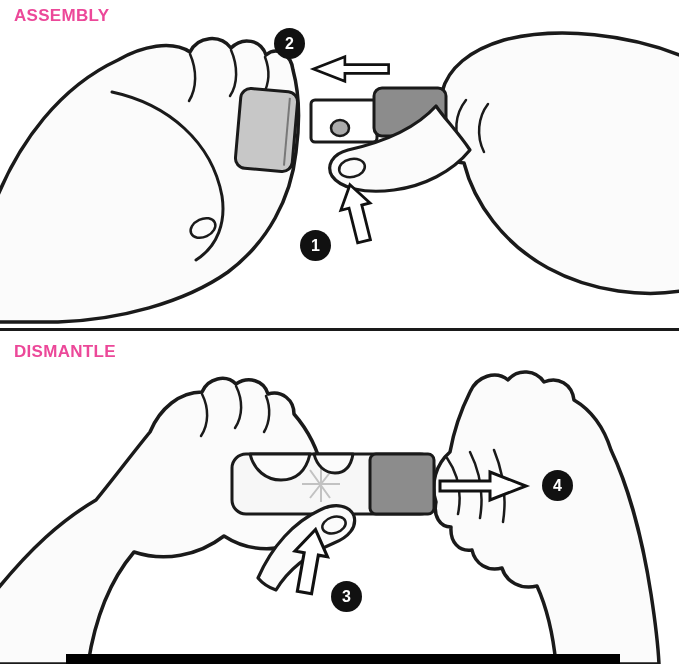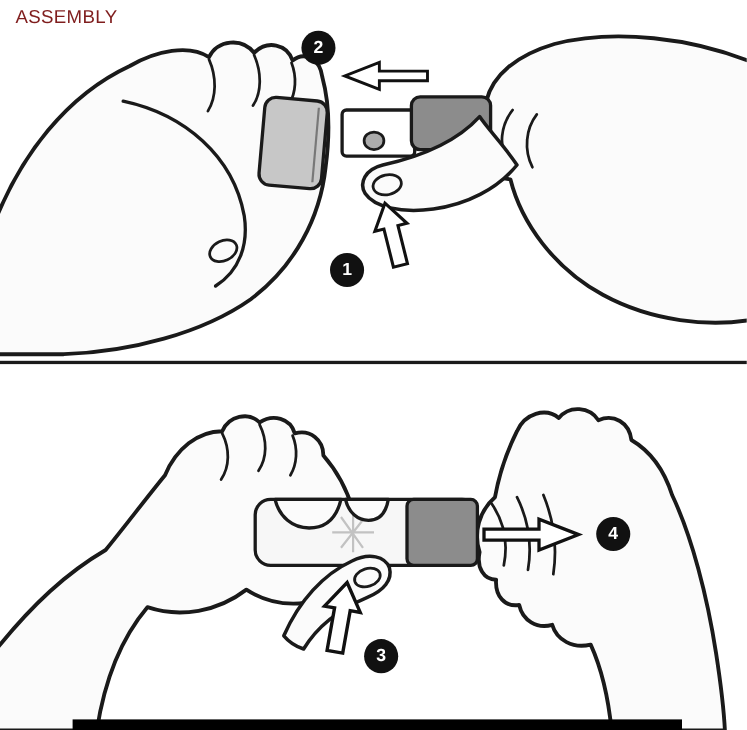--- a/index.html
+++ b/index.html
@@ -8,22 +8,22 @@
     position: relative;
     width: 679px;
     height: 664px;
     background: #ffffff;
     overflow: hidden;
   }
   .section-title {
     position: absolute;
     left: 14px;
     font-size: 17px;
-    font-weight: 400;
-    color: #7f1d1d;
+    font-weight: 700;
+    color: #ec4899;
     letter-spacing: 0.3px;
   }
   .illus { position: absolute; left: 0; display: block; }
   .divider {
     position: absolute;
     left: 0; top: 328px;
     width: 679px; height: 3px;
     background: #1a1a1a;
   }
   .badge {
@@ -93,20 +93,21 @@
   </svg>
   <div class="badge" style="left:274px;top:28px">
     <span>2</span>
   </div>
   <div class="badge" style="left:300px;top:230px">
     <span>1</span>
   </div>
 
   <div class="divider"></div>
 
+  <div class="section-title" style="top:342px">DISMANTLE</div>
 
   <svg class="illus" style="top:332px" width="679" height="332" viewBox="0 0 679 332">
 
     <path d="M -8 264 C 30 216 62 188 96 168 C 114 146 132 122 150 100 C 160 76 180 60 202 60 C 208 46 226 42 236 52 C 248 44 264 48 268 62 C 282 58 294 68 294 82 C 308 98 318 118 323 140 C 329 166 324 190 307 204 C 284 221 250 221 224 204 C 198 224 164 230 134 220 C 112 246 96 280 88 332 L -8 332 Z" fill="#fbfbfb" stroke="#1a1a1a" stroke-width="3.5" stroke-linejoin="round"></path>
     <g fill="none" stroke="#1a1a1a" stroke-width="2.5" stroke-linecap="round">
       <path d="M 202 62 C 209 76 209 92 201 104"></path>
       <path d="M 236 54 C 243 68 243 84 235 96"></path>
       <path d="M 266 64 C 271 76 270 90 264 100"></path>
     </g>
 

